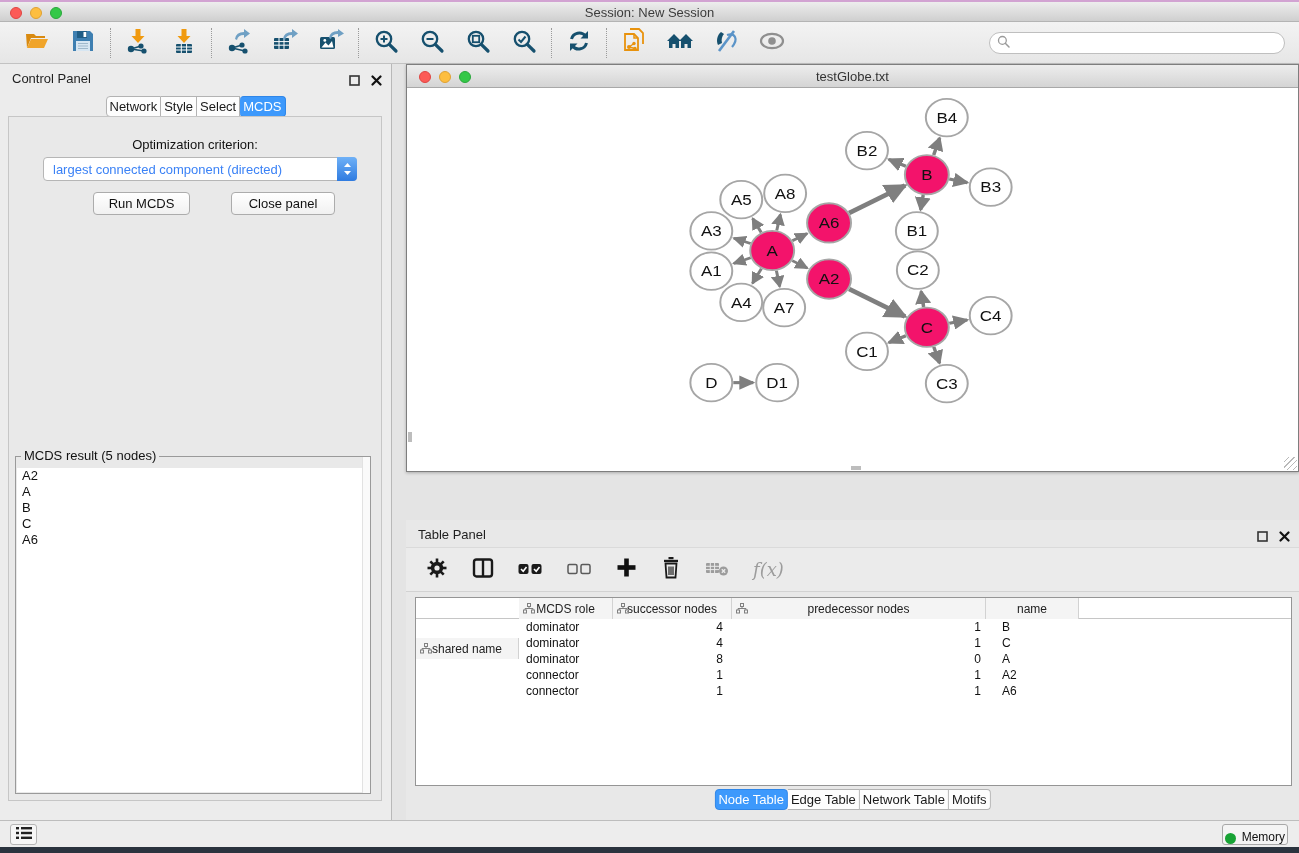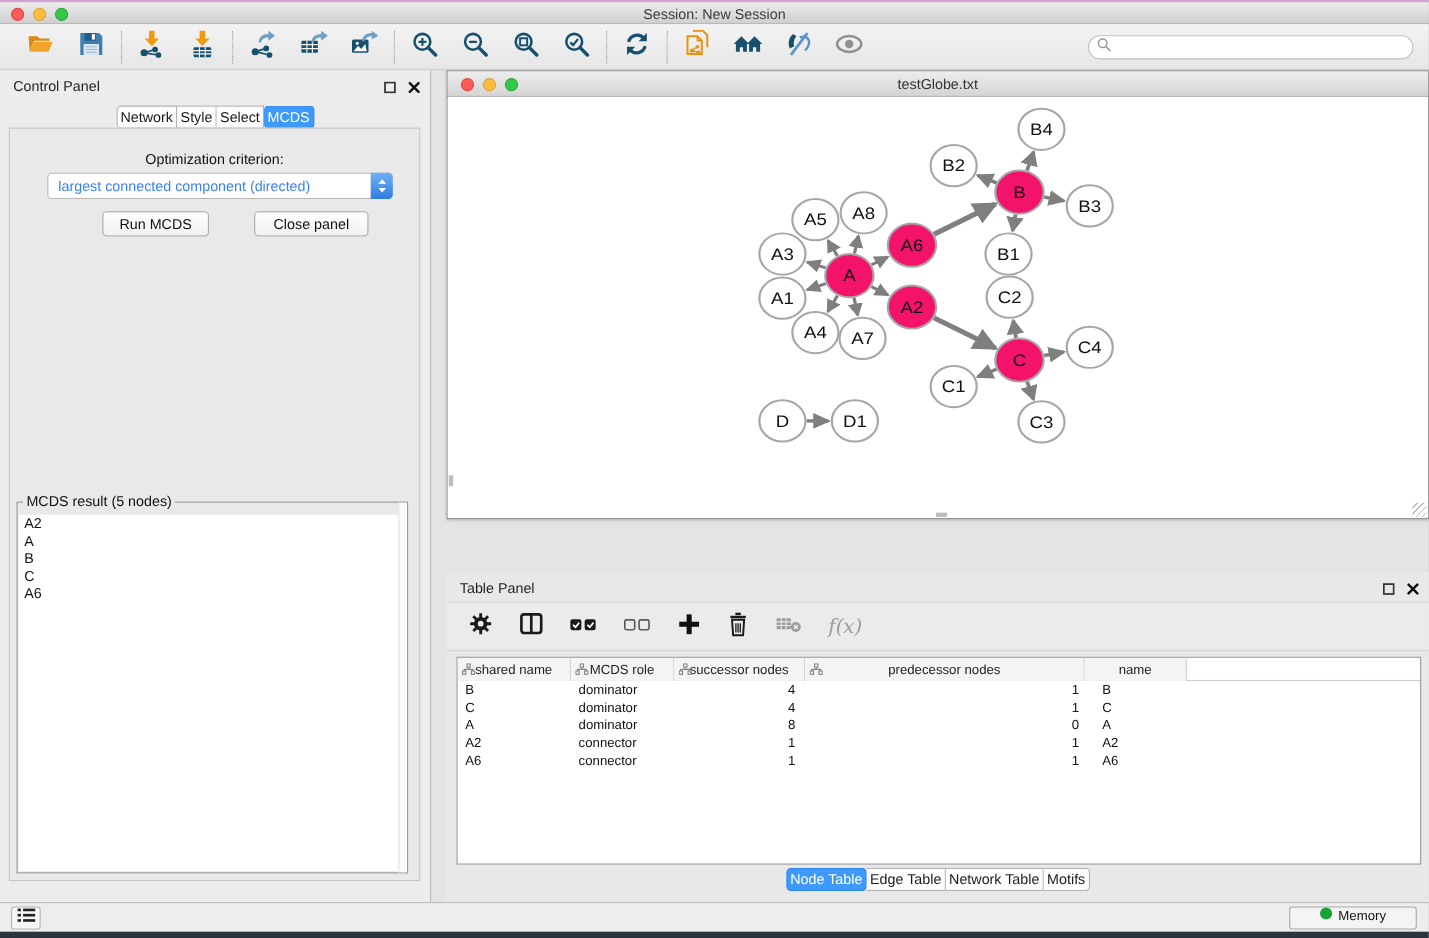--- a/index.html
+++ b/index.html
@@ -87,39 +87,39 @@
     display:flex; align-items:center; padding-left:20px; gap:24px; }
   .tp-btn { display:flex; align-items:center; justify-content:center; cursor:default; }
   .fx-label { font-family:"DejaVu Serif", serif; font-style:italic; font-size:18px; color:#9C9C9C; }
   .tp-table { position:absolute; left:9px; right:7px; top:77px; height:189px;
     background:#fff; border:1px solid #959595; overflow:hidden; }
   .thead { display:flex; height:21px; border-bottom:1px solid #C6C6C6; }
   .hcell { position:relative; display:flex; align-items:center; justify-content:center;
     background:#F4F4F4; border-right:1px solid #D2D2D2; font-size:12px; color:#222; height:21px; }
   .hcell .hicon { position:absolute; left:4px; top:5px; }
   .hfill { flex:1; background:#fff; }
-  .c0 { width:103px; } .c1 { width:94px; } .c2 { width:119px; } .c3 { width:254px; } .c4 { width:93px; }
+  .c0 { width:103px;margin-top:40px; } .c1 { width:94px; } .c2 { width:119px; } .c3 { width:254px; } .c4 { width:93px; }
   .trow { display:flex; height:16px; }
   .tcell { font-size:12px; line-height:16px; color:#111; overflow:hidden; white-space:nowrap; }
   .trow .c0 { padding-left:7px; }
   .trow .c1 { padding-left:7px; }
   .trow .c2 { text-align:right; padding-right:9px; }
   .trow .c3 { text-align:right; padding-right:5px; }
   .trow .c4 { padding-left:16px; }
   .tp-tabs { position:absolute; top:269px; left:50%; transform:translateX(-50%); }
 
   
   .statusbar { position:absolute; left:0; top:820px; width:1299px; height:27px;
     background:#EDEDED; border-top:1px solid #BDBDBD; }
   .list-btn { position:absolute; left:10px; top:3px; width:27px; height:21px;
     background:#F6F6F6; border:1px solid #B5B5B5; border-radius:3px;
     display:flex; align-items:center; justify-content:center; }
-  .memory-btn { position:absolute; right:11px; top:3px; height:21px; padding:0 27px;
+  .memory-btn { position:absolute; right:11px; top:3px; height:21px; padding:0 2px;
     background:#F4F4F4; border:1px solid #A8A8A8; border-radius:3px;
-    display:flex; align-items:flex-start; gap:6px; font-size:12px; color:#111; }
+    display:flex; align-items:flex-end; gap:6px; font-size:12px; color:#111; }
   .mem-dot { width:11px; height:11px; border-radius:50%; background:#18A335; }
   .bottom-strip { position:absolute; left:0; top:847px; width:1299px; height:6px; background:#2A333E; }
 </style>
 </head>
 <body>
 
 <div class="app">
 
   <div class="titlebar">
     <div class="lights">

